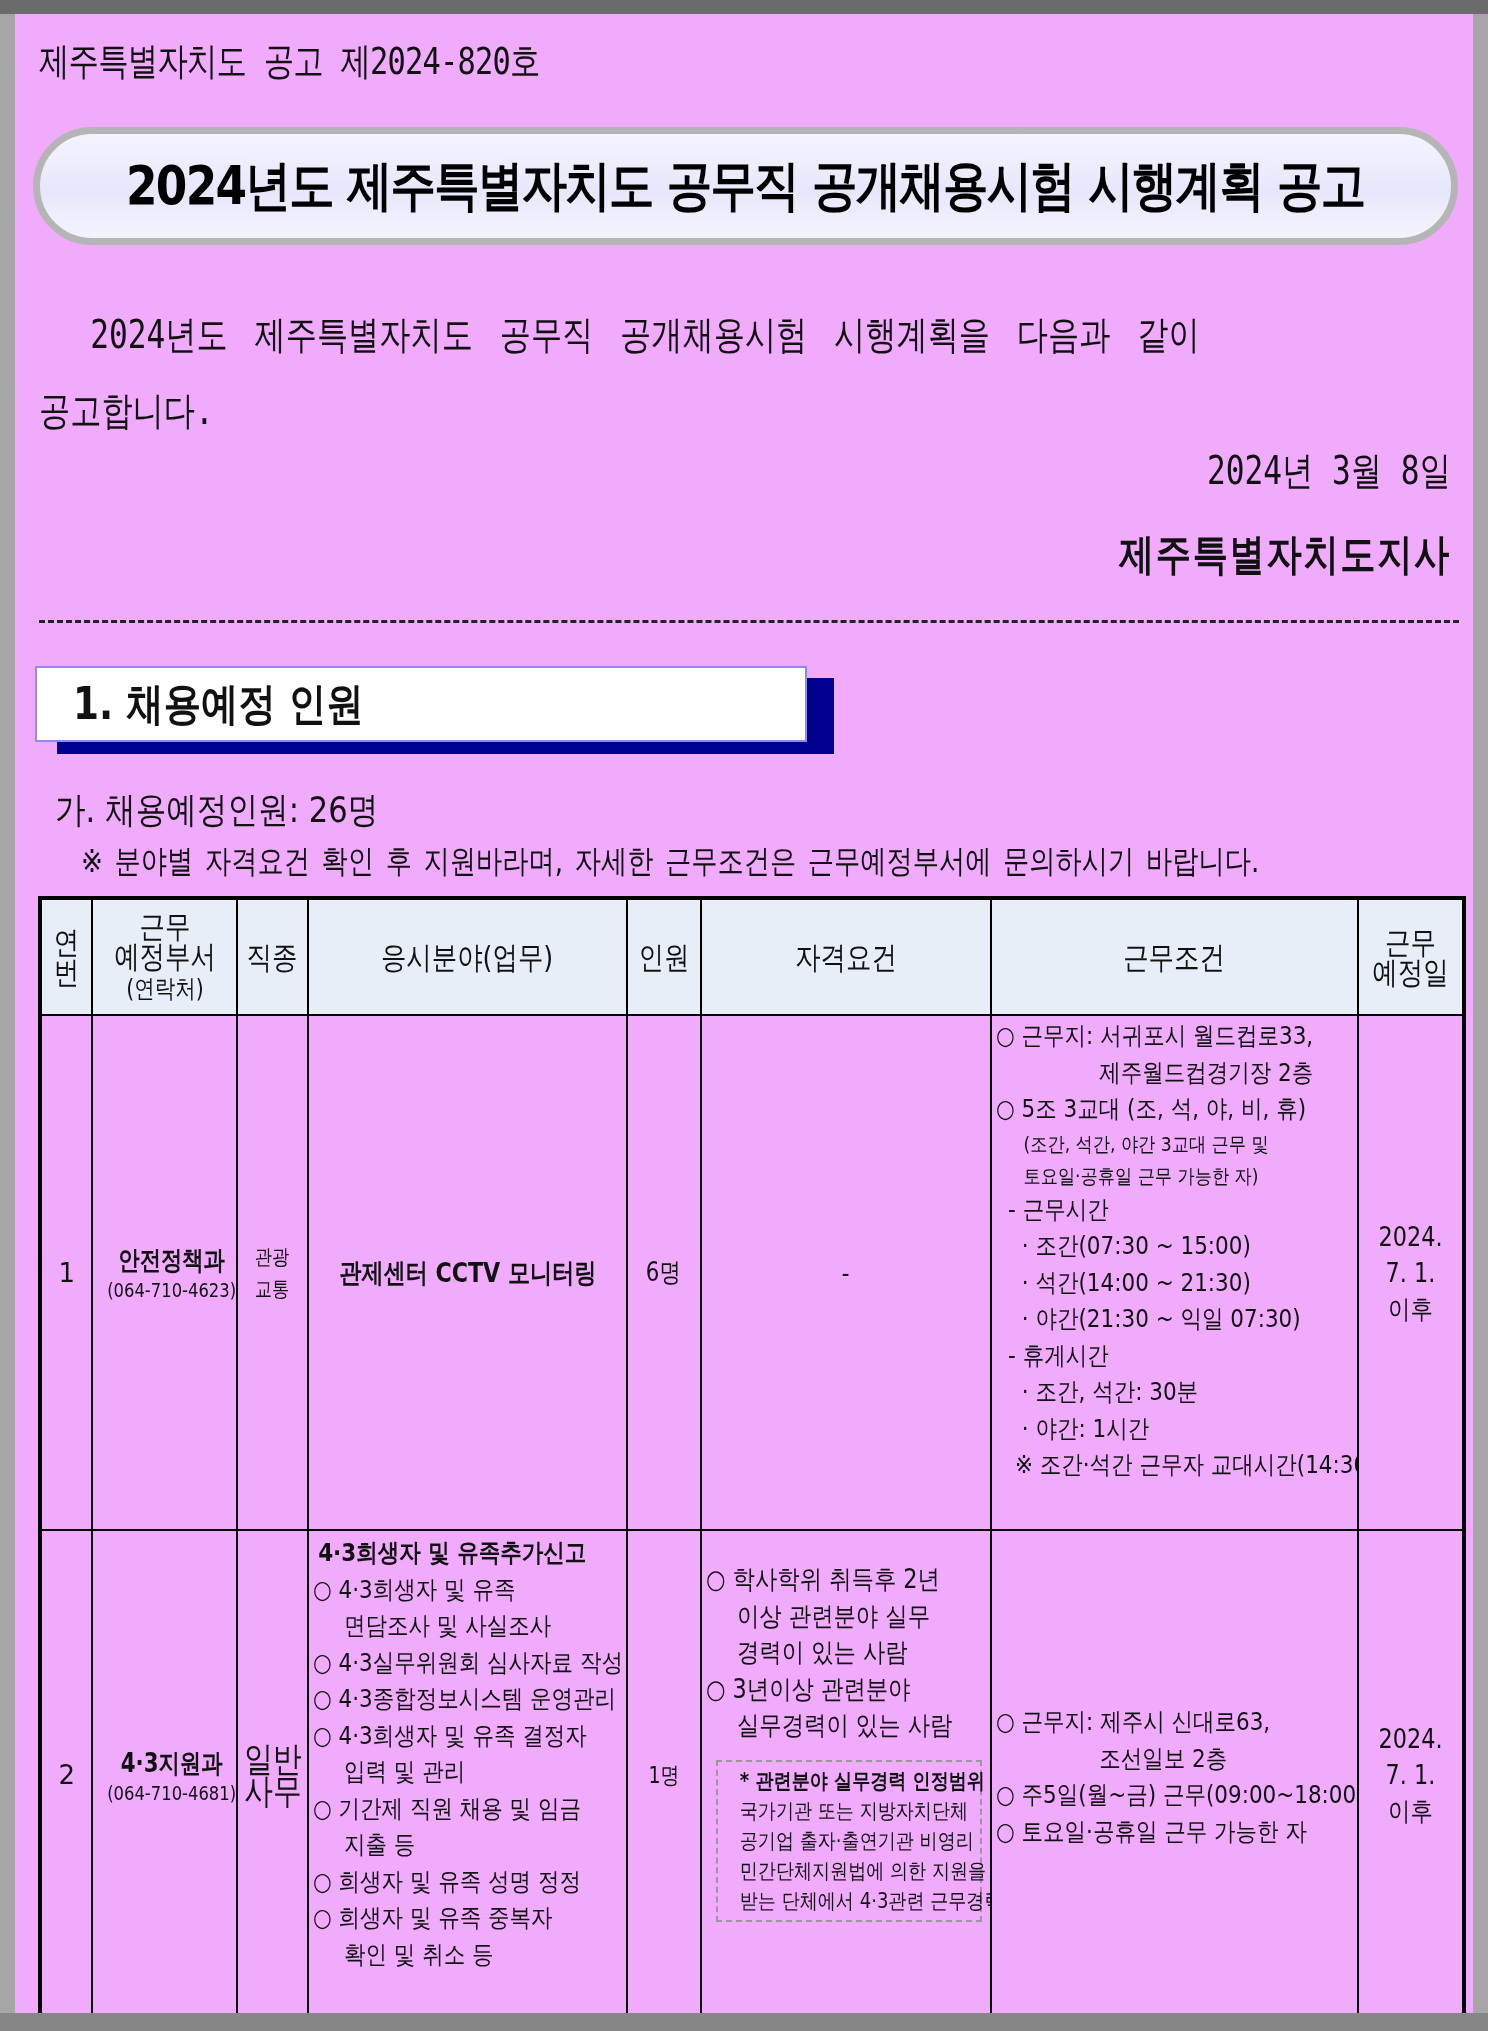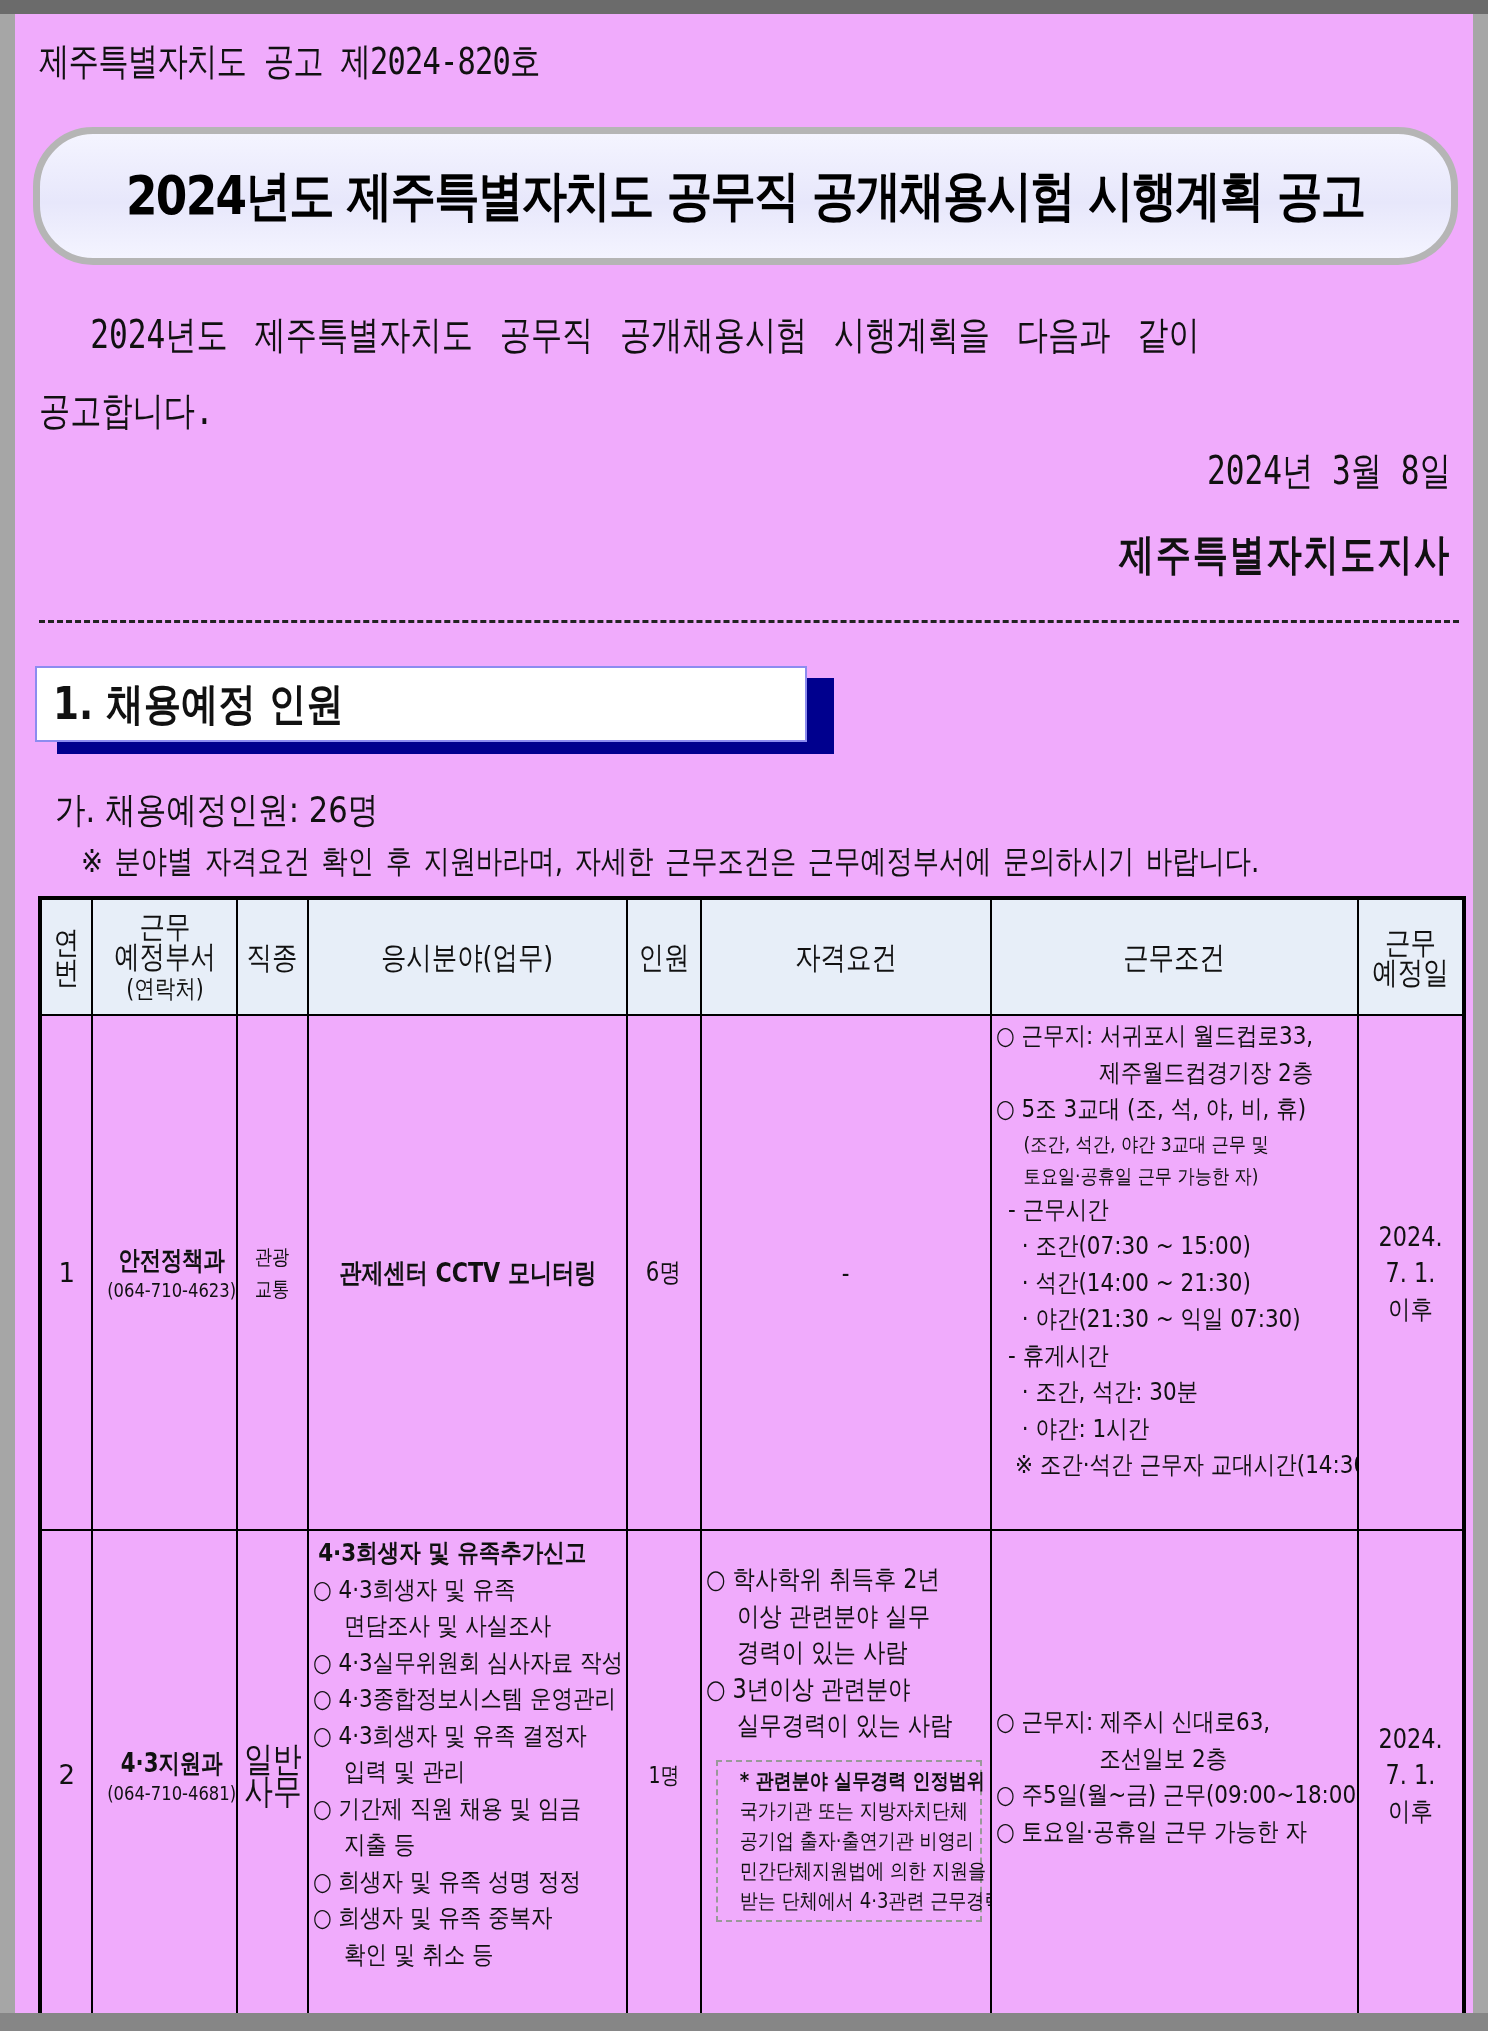--- a/index.html
+++ b/index.html
@@ -14,21 +14,21 @@
   .botbar { position:absolute; left:0; top:2013px; width:1488px; height:18px; background:#868686; }
   .page {
     position:absolute; left:15px; top:14px; width:1458px; height:1999px; background:#f0abfc;
   }
   .ann-no {
     position:absolute; left:24px; top:22px; font-size:38px; letter-spacing:-1px;
     font-family:"DejaVu Sans Mono","Liberation Mono",monospace; transform:scaleX(0.80); transform-origin:left;
     white-space:nowrap;
   }
   .titlebox {
-    position:absolute; left:18px; top:113px; width:1425px; height:138px;
+    position:absolute; left:18px; top:113px; width:1425px; height:118px;
     border-radius:60px; border:7px solid #b5b5b5;
     background:linear-gradient(#f4f4ff,#e7e7fb 55%,#f4f4ff);
     box-sizing:border-box; display:flex; align-items:center; justify-content:center;
   }
   .titlebox span {
     font-size:54px; font-weight:bold; letter-spacing:-2px; color:#000;
     transform:scaleX(0.84); white-space:nowrap;
   }
   .intro {
     position:absolute; left:24px; top:283px; width:1420px; font-size:39px; line-height:76px;
@@ -44,21 +44,21 @@
     position:absolute; right:22px; top:512px; font-size:43px; font-weight:bold;
     transform:scaleX(0.82); transform-origin:right; white-space:nowrap; letter-spacing:2px;
   }
   .dashline {
     position:absolute; left:24px; top:606px; width:1420px; height:0;
     border-top:3px dashed #222;
   }
   .sec-shadow { position:absolute; left:42px; top:664px; width:777px; height:76px; background:#00008e; }
   .sec-box {
     position:absolute; left:20px; top:652px; width:772px; height:76px; background:#fff;
-    border:2px solid #8c8cf0; box-sizing:border-box; display:flex; align-items:center; padding-left:16px;
+    border:2px solid #8c8cf0; box-sizing:border-box; display:flex; align-items:center; padding-left:36px;
   }
   .sec-box span { font-size:44px; font-weight:bold; transform:scaleX(0.85); transform-origin:left; white-space:nowrap; }
   .subhead {
     position:absolute; left:40px; top:772px; font-size:36px; white-space:nowrap;
     transform:scaleX(0.85); transform-origin:left;
   }
   .note {
     position:absolute; left:66px; top:826px; font-size:32px; white-space:nowrap;
     transform:scaleX(0.82); transform-origin:left; word-spacing:4px;
   }

